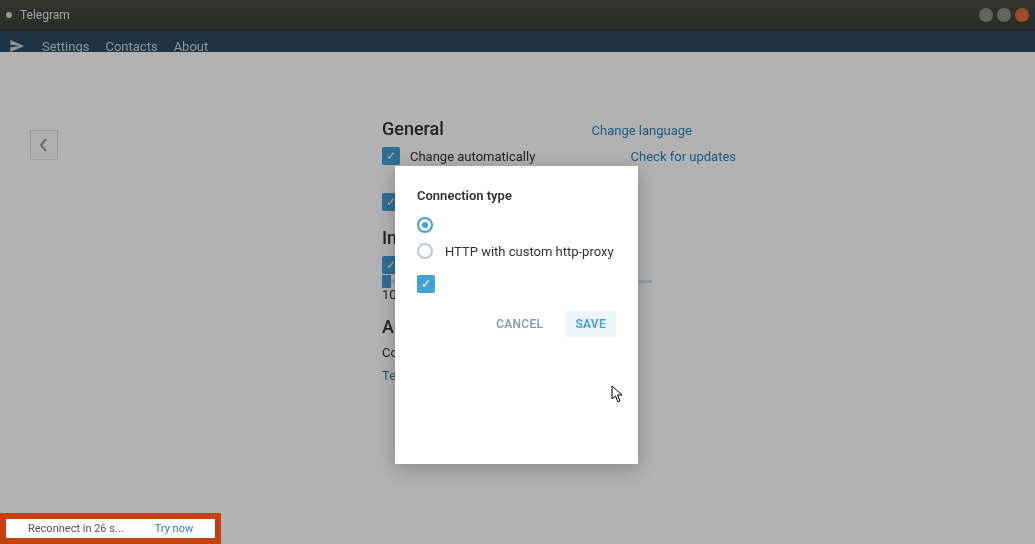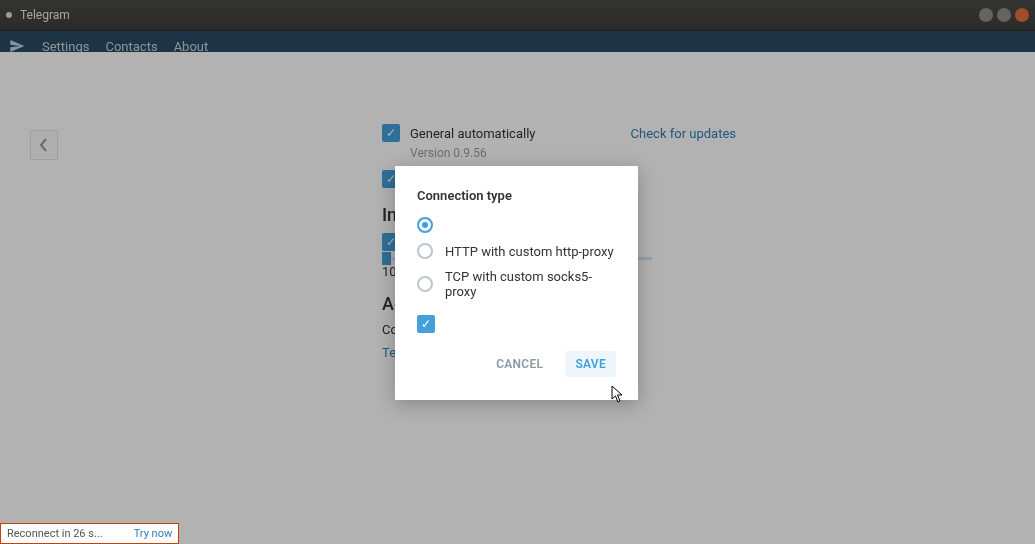--- a/index.html
+++ b/index.html
@@ -83,21 +83,21 @@
   .blink { color: #2f7fb6; font-size: 13px; margin-top: 8px; display: block; }
 
   .overlay {
     position: absolute; inset: 0;
     background: rgba(0,0,0,0.30);
   }
 
   .dialog {
     position: absolute;
     left: 395px; top: 166px;
-    width: 243px; height: 234px;
+    width: 243px; height: 298px;
     background: #fff;
     box-shadow: 0 4px 18px rgba(0,0,0,0.25);
     padding: 22px 22px 14px 22px;
     font-size: 13px;
     color: #333;
   }
   .dialog .dtitle { font-weight: 600; margin-bottom: 14px; }
   .dialog .opt { display: flex; align-items: center; gap: 12px; margin: 10px 0; }
   .dialog .radio {
     width: 16px; height: 16px; border-radius: 50%;
@@ -116,22 +116,22 @@
   .dialog .actions .cancel { color: #8f9aa3; cursor: pointer; padding: 6px 4px;}
   .dialog .actions .save { color: #3fa0de; cursor: pointer; background: #eef6fb; padding: 6px 10px; border-radius: 2px;}
 
   .cursor {
     position: absolute; left: 611px; top: 385px; width: 14px; height: 18px;
     pointer-events: none;
   }
 
   .statusbar {
     position: absolute; left: 0; bottom: 0;
-    border: 1px solid #c2410c; background: #fdfdfd;
-    padding: 3px 6px; font-size: 11px; color: #555;
+    border: 6px solid #c2410c; background: #fdfdfd;
+    padding: 3px 22px; font-size: 11px; color: #555;
     display: flex; gap: 4px;
   }
   .statusbar .link { color: #2f7fb6; margin-left: 27px; }
 </style>
 </head>
 <body>
 
 <div class="titlebar">
   <span class="dot"></span>
   <span class="title">Telegram</span>
@@ -153,23 +153,27 @@
 
 <div class="content">
 
   <div class="backbtn">
     <svg width="10" height="14" viewBox="0 0 10 14">
         <path fill="none" stroke="#9a9a9a" stroke-width="2" d="M7 1 L2 7 L7 13"></path>
       </svg>
   </div>
 
   <div class="settings-pane">
+    <div class="section-head">
+      <span>General</span>
+      <span class="link">Change language</span>
+    </div>
     <div class="row" style="position:relative;">
       <span class="cb">✓</span>
-      <span class="txt">General automatically</span>
+      <span class="txt">Change automatically</span>
       <span class="rightlink">Check for updates</span>
     </div>
     <div class="subtxt">Version 0.9.56</div>
     <div class="row">
       <span class="cb">✓</span>
       <span class="txt">Show tray icon</span>
     </div>
 
     <div class="sec2">
       <div class="section-head">
@@ -201,24 +205,20 @@
 <div class="dialog">
   <div class="dtitle">Connection type</div>
 
   <div class="opt">
     <span class="radio sel"></span>
   </div>
   <div class="opt">
     <span class="radio"></span>
     <span>HTTP with custom http-proxy</span>
   </div>
-  <div class="opt">
-    <span class="radio"></span>
-    <span>TCP with custom socks5-proxy</span>
-  </div>
 
   <div class="opt" style="margin-top:16px;">
     <span class="cb">✓</span>
   </div>
 
   <div class="actions">
     <span class="cancel">CANCEL</span>
     <span class="save">SAVE</span>
   </div>
 </div>

